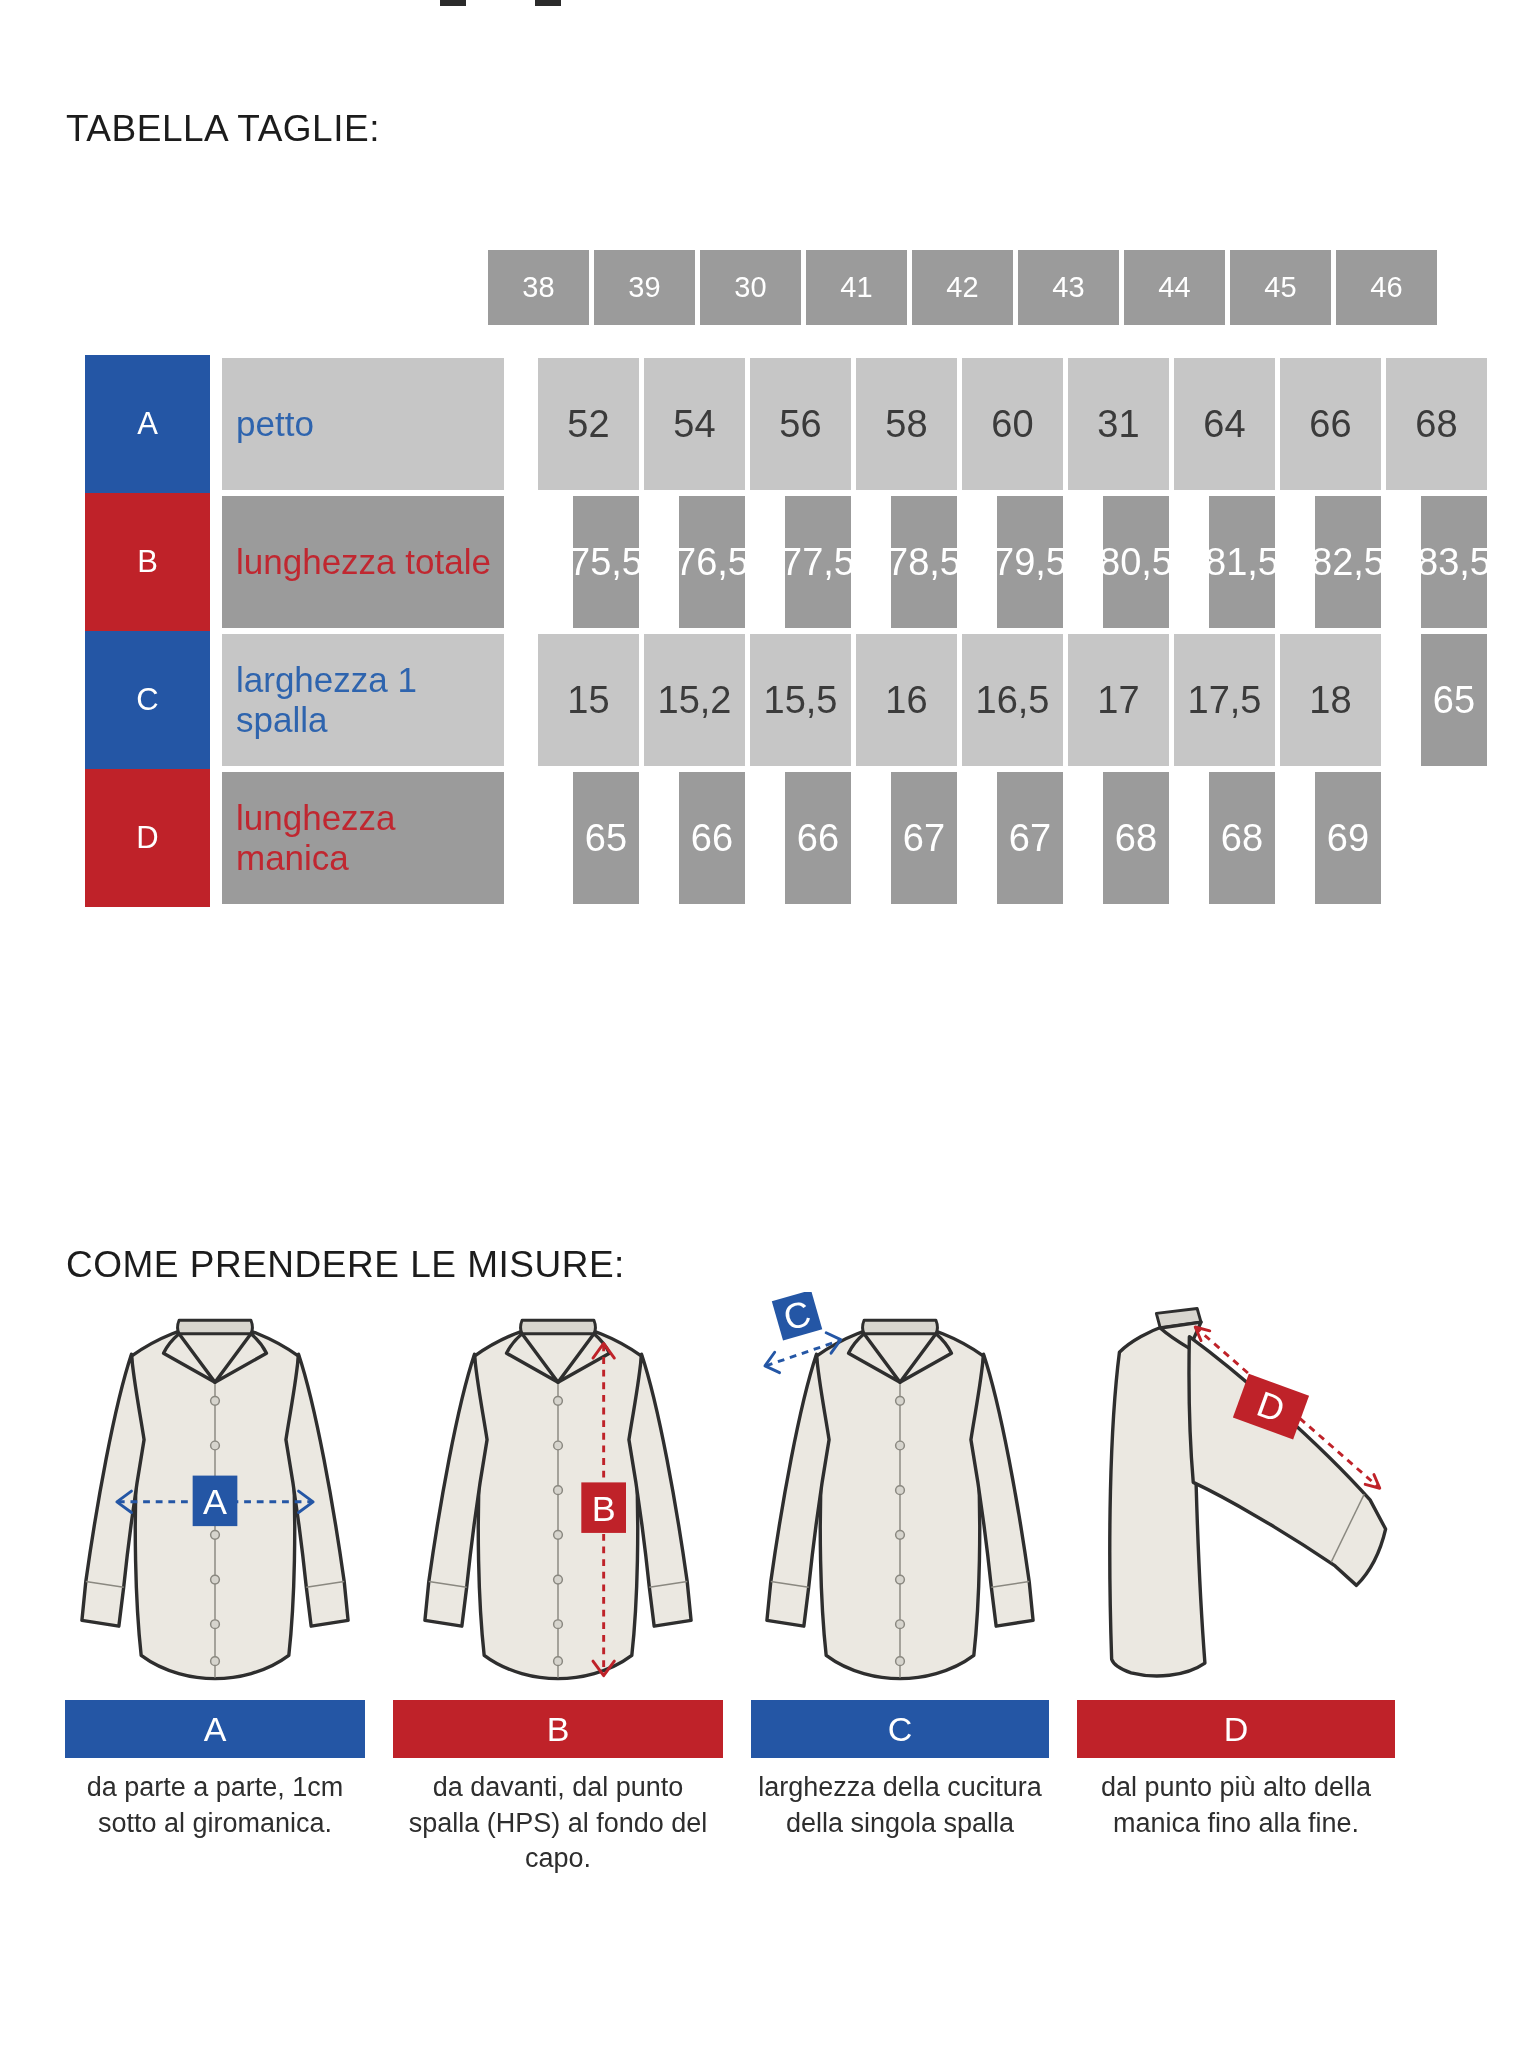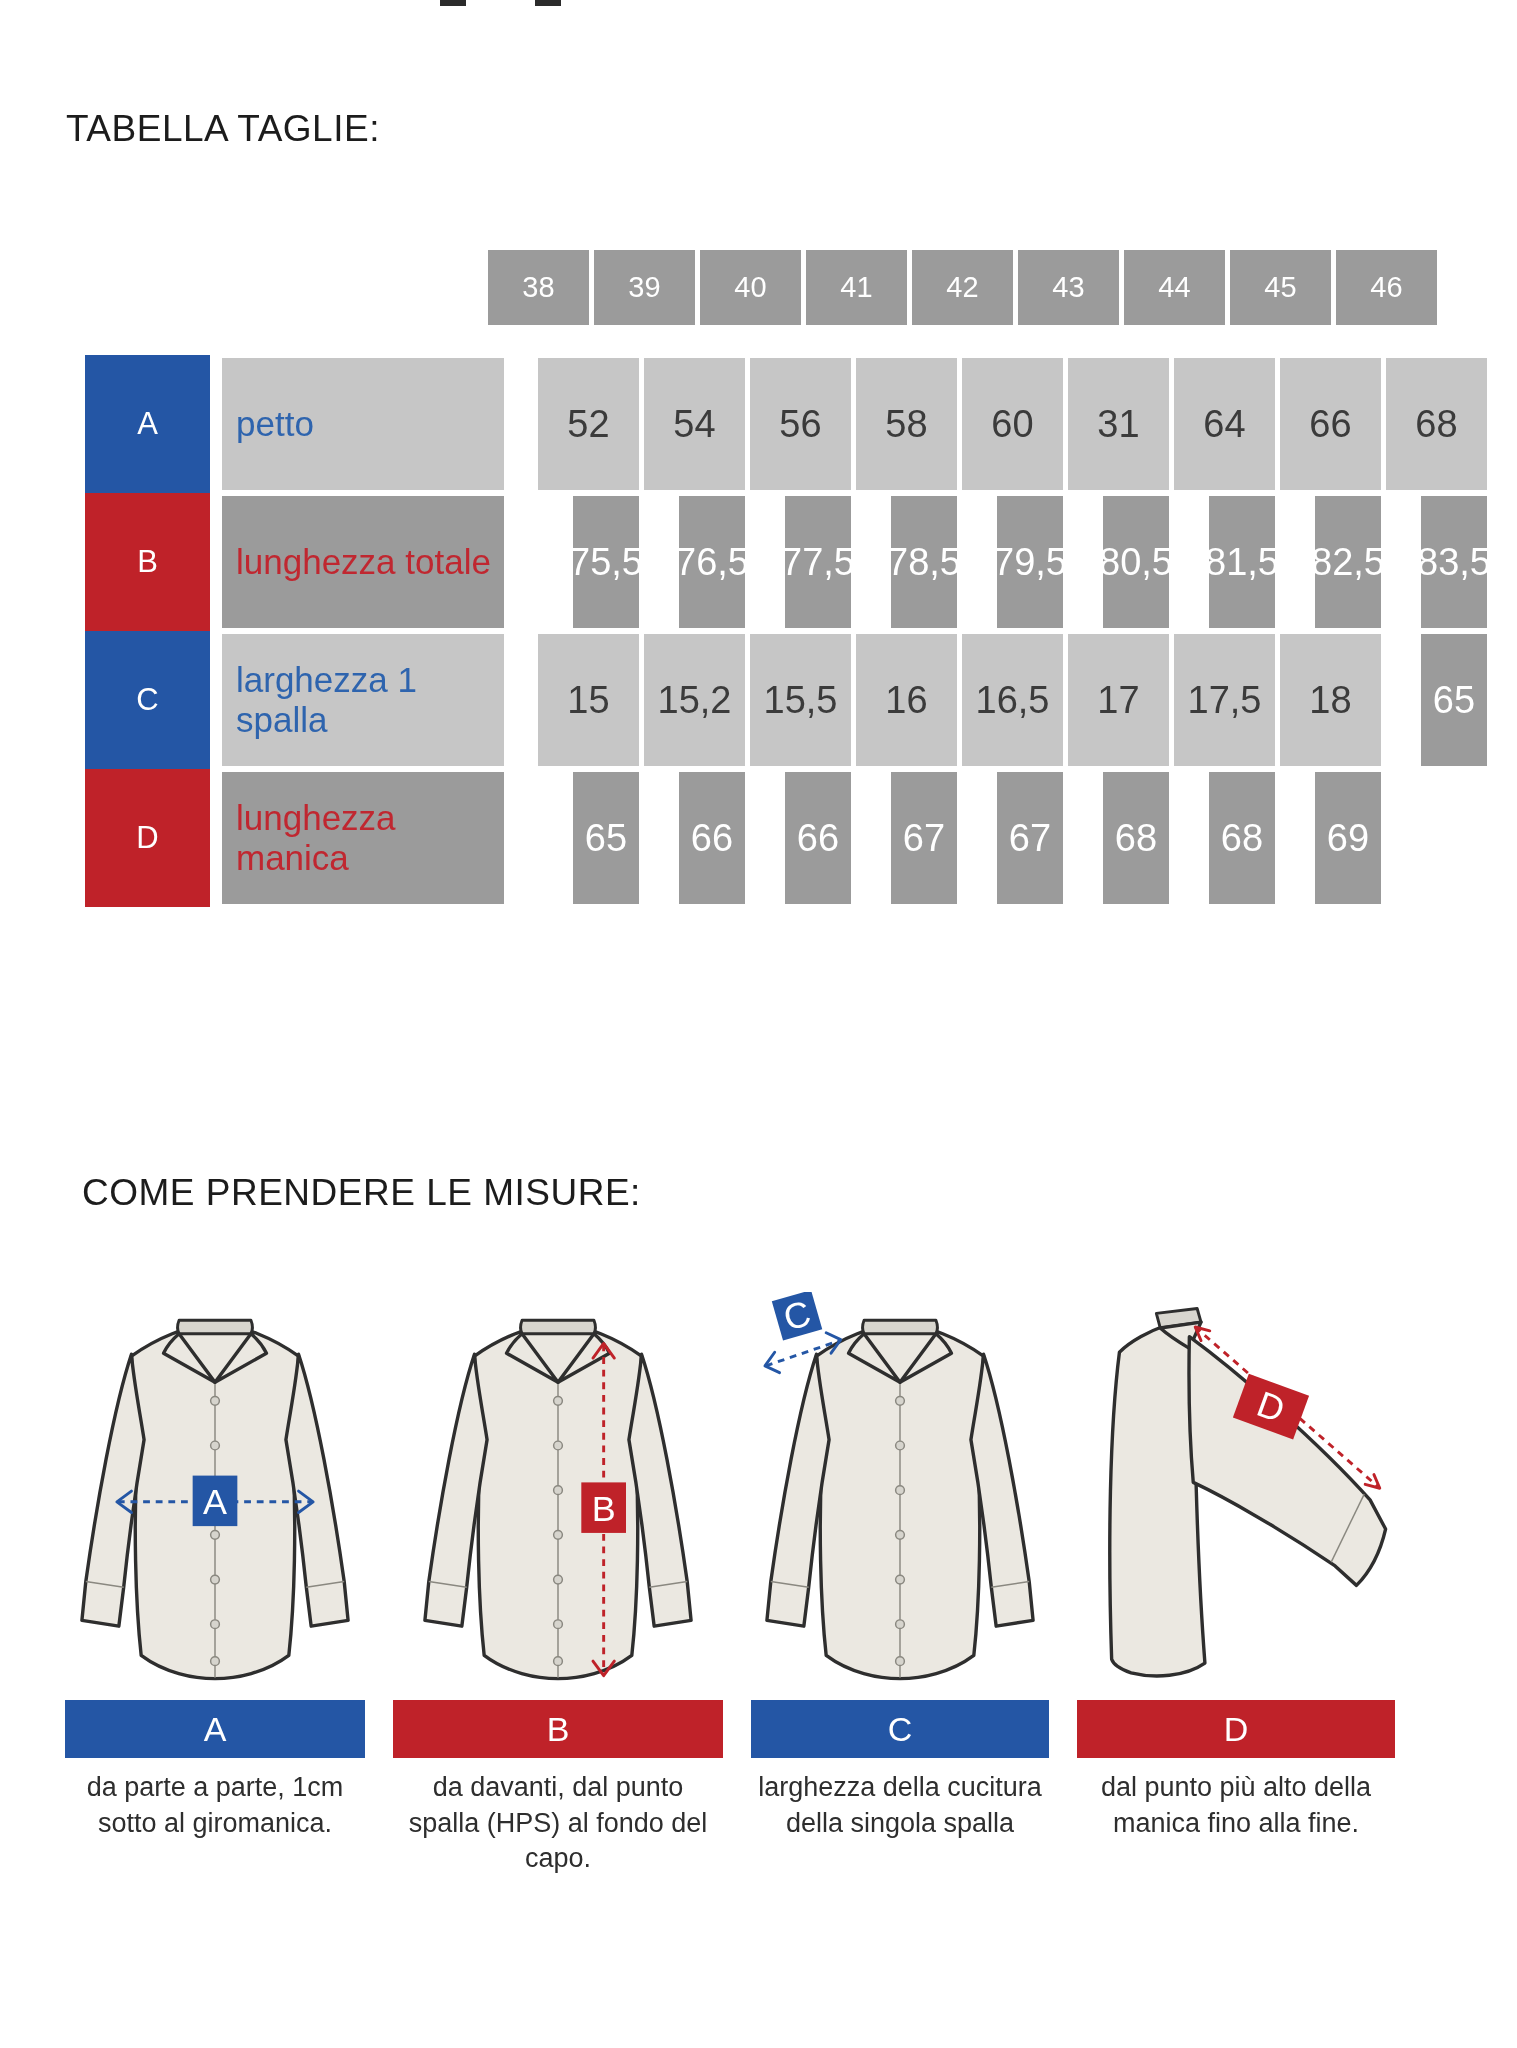--- a/index.html
+++ b/index.html
@@ -5,21 +5,21 @@
   html,body{margin:0;padding:0;}
   body{
     width:1517px;height:2048px;position:relative;background:#ffffff;
     font-family:"Liberation Sans", sans-serif;color:#222;overflow:hidden;
   }
   .top-dash{position:absolute;top:0;height:6px;width:26px;background:#2b2b2b;}
   .section-title{
     position:absolute;left:66px;font-size:37px;letter-spacing:.5px;color:#1c1c1c;
   }
   #title-table{top:108px;}
-  #title-measures{top:1172px;margin-left:16px;}
+  #title-measures{top:1244px;}
 
   
   #letters{position:absolute;left:85px;top:355px;width:125px;}
   .letter-cell{height:138px;display:flex;align-items:center;justify-content:center;
     color:#fff;font-size:31px;}
   .bg-blue{background:var(--blue);}
   .bg-red{background:var(--red);}
 
   #labels{position:absolute;left:222px;top:358px;width:282px;}
   .label-cell{height:132px;margin-bottom:6px;display:flex;align-items:center;
@@ -69,21 +69,21 @@
 <body>
 
 <div class="top-dash" style="left:440px"></div>
 <div class="top-dash" style="left:535px"></div>
 
 <div id="title-table" class="section-title">TABELLA TAGLIE:</div>
 
 <div id="header-row">
     <div class="header-cell">38</div>
     <div class="header-cell">39</div>
-    <div class="header-cell">40</div>
+    <div class="header-cell">30</div>
     <div class="header-cell">41</div>
     <div class="header-cell">42</div>
     <div class="header-cell">43</div>
     <div class="header-cell">44</div>
     <div class="header-cell">45</div>
     <div class="header-cell">46</div>
   </div>
 <div id="letters">
     <div class="letter-cell bg-blue">A</div>
     <div class="letter-cell bg-red">B</div>

